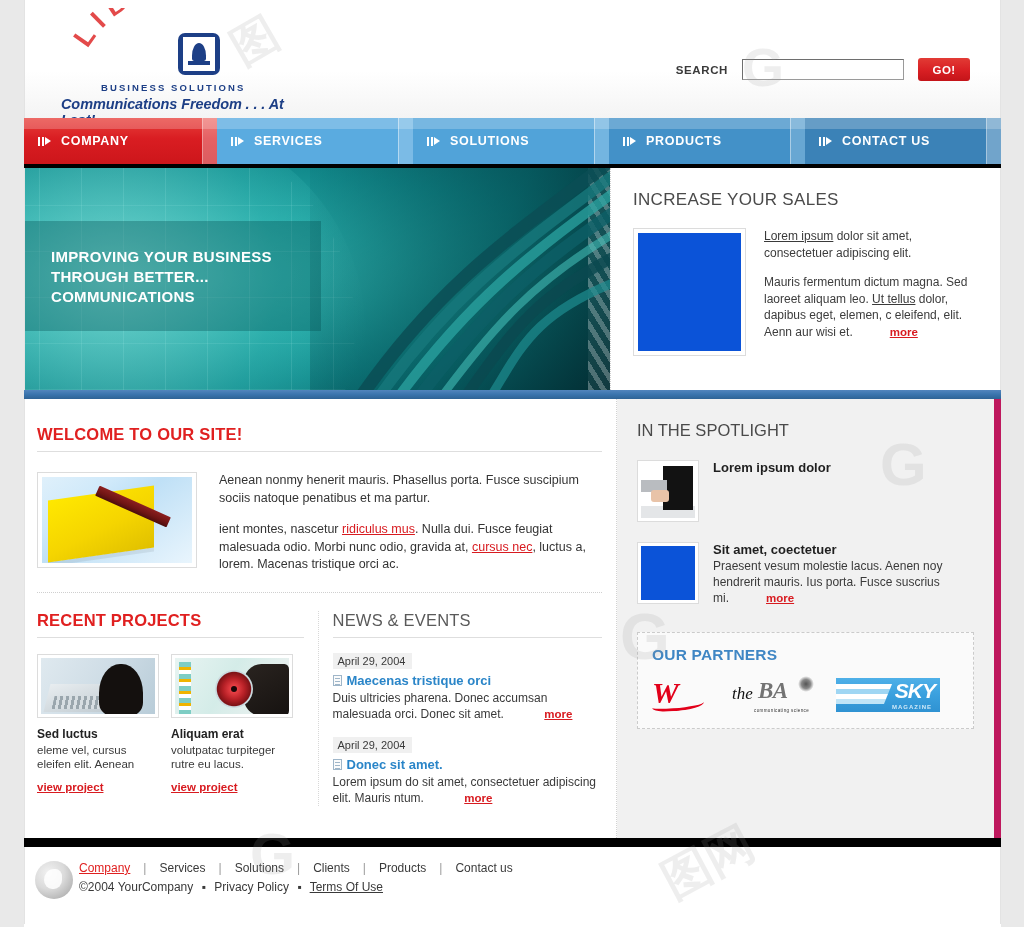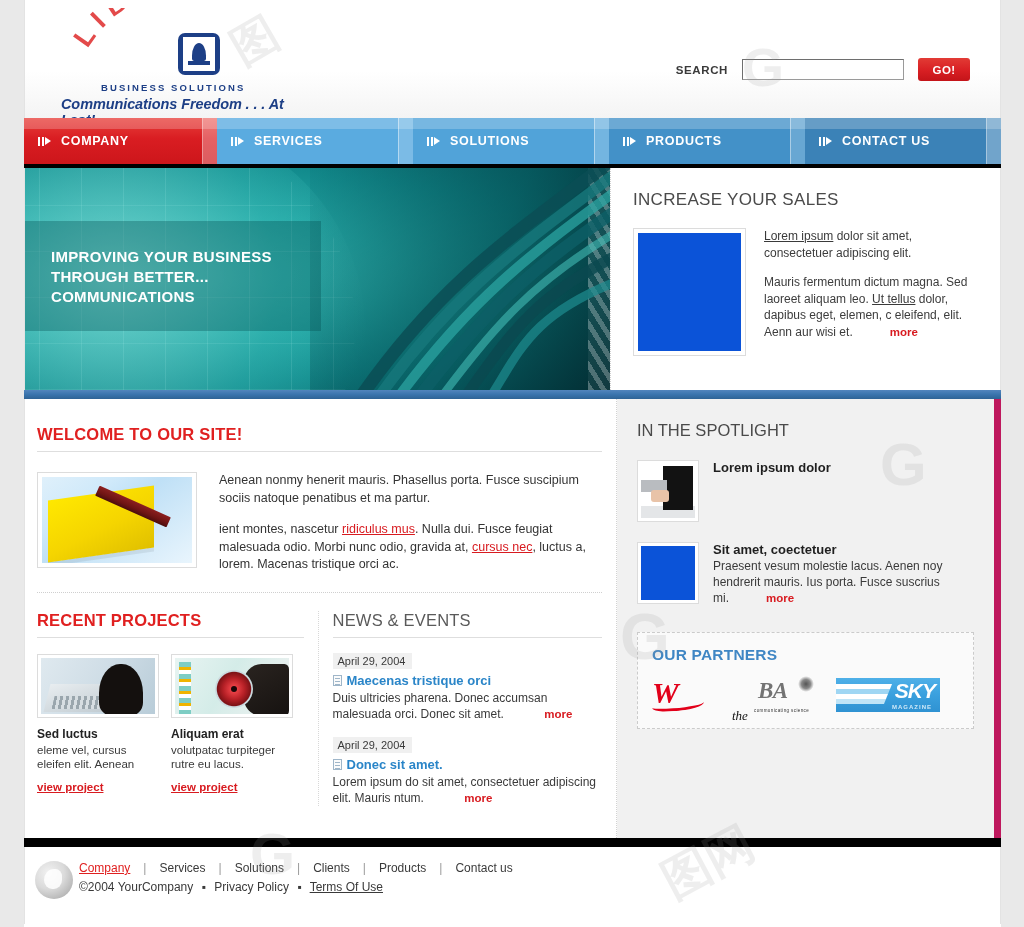--- a/index.html
+++ b/index.html
@@ -310,21 +310,21 @@
   .doc-icon::after {
     content:""; position:absolute; left:1.5px; top:2px; width:5px; height:1px;
     background:#9fb6c9; box-shadow: 0 3px 0 #9fb6c9, 0 6px 0 #9fb6c9;
   }
   .news-head {
     font-size: 13px; font-weight: bold; color: #2a85c8;
     cursor: pointer;
   }
   .news-body { font-size: 12px; color: #3a3a3a; line-height: 16px; margin-top: 2px; }
   .more {
-    color: #d81b20; font-weight: bold; cursor: pointer;
+    color: #d81b20; font-weight: bold; text-decoration: underline; cursor: pointer;
     font-size: 11.5px;
     padding-left: 37px;
   }
   .ilink { color: #d81b20; text-decoration: underline; cursor: pointer; }
   .blink { color: #3a3a3a; text-decoration: underline; cursor: pointer; }
 
   
   .right-col {
     flex: 1; background: #f1f1f1;
     padding: 22px 20px 0 20px;
@@ -363,22 +363,22 @@
     font-size: 30px; font-weight: bold; color: #e2001a;
     font-family: "Liberation Serif", serif; line-height: 30px;
     font-style: italic;
   }
   .p-w .swoosh {
     position:absolute; left: 0; bottom: 1px; width: 52px; height: 12px;
     border-bottom: 3px solid #e2001a; border-radius: 0 0 60% 40%;
     transform: rotate(-4deg);
   }
   .p-ba { width: 82px; height: 34px; position: relative; }
-  .p-ba .the { position:absolute; left:0; top:6px; font-size: 13px; color:#111;
-    font-family:"Liberation Serif", serif; font-style: italic; margin-top: 24px; }
+  .p-ba .the { position:absolute; left:0; top:6px; font-size: 17px; color:#111;
+    font-family:"Liberation Serif", serif; font-style: italic; }
   .p-ba .ba { position:absolute; left:26px; top:0px; font-size: 23px; font-weight: bold;
     color:#737373; font-family:"Liberation Serif", serif; font-style: italic; letter-spacing:-0.5px; }
   .p-ba .halo { position:absolute; right:0px; top:-2px; width:16px; height:16px; border-radius:50%;
     background: radial-gradient(circle, #555 0%, #888 40%, transparent 70%); }
   .p-ba .tag { position:absolute; left:22px; bottom:-1px; font-size:4.5px; color:#333; letter-spacing:0.4px; }
   .p-sky {
     width: 104px; height: 34px; position: relative;
     background: linear-gradient(180deg,#4fb0e8 0%,#3aa0de 50%,#2f92d2 100%);
     overflow: hidden;
   }

